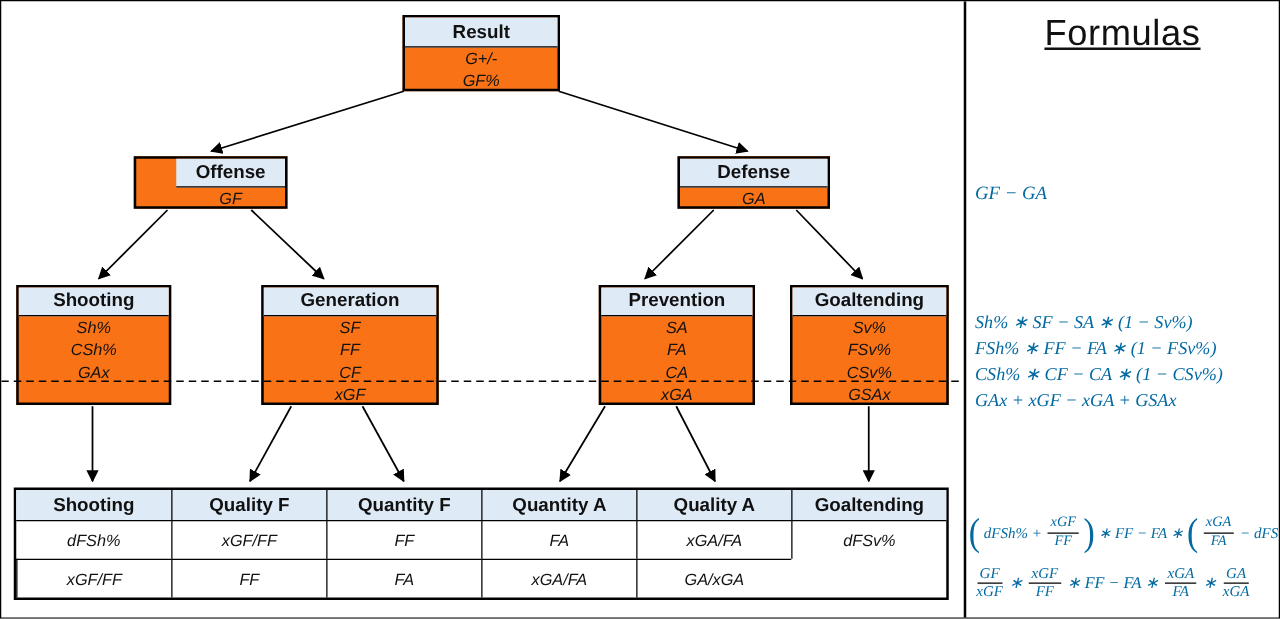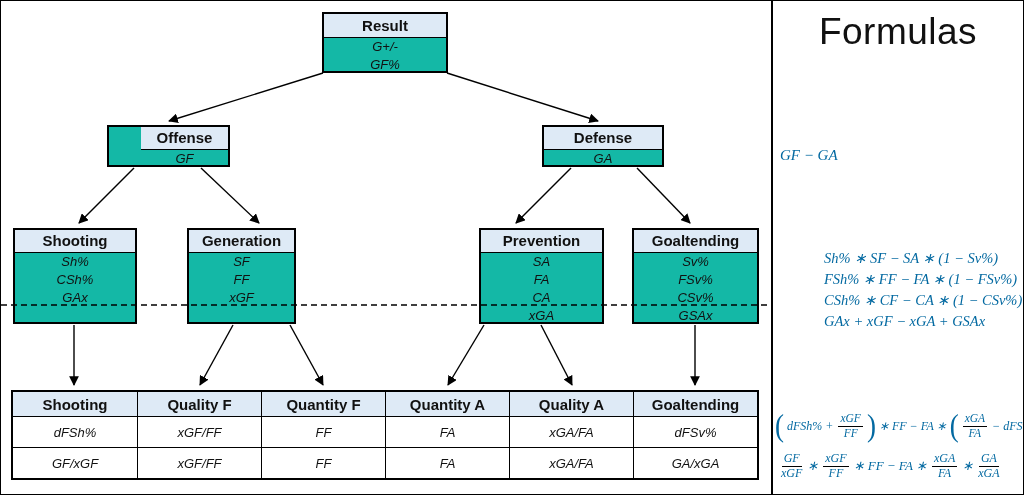--- a/index.html
+++ b/index.html
@@ -2,51 +2,51 @@
 <html><head>
 <meta charset="utf-8">
 <style>
   html,body{margin:0;padding:0;background:#fff;}
   .stage{position:relative;width:1024px;height:495px;background:#fff;border:1px solid #000;
          box-sizing:border-box;overflow:hidden;font-family:"Liberation Sans",sans-serif;color:#111;}
   .overlay{position:absolute;left:0;top:0;width:1024px;height:495px;z-index:5;pointer-events:none;}
   .divider{position:absolute;left:770px;top:0;width:2px;height:495px;background:#000;z-index:6;}
 
   
-  .node{position:absolute;border:2px solid #000;background:#14b8a6;text-align:center;z-index:2;box-sizing:border-box;}
+  .node{position:absolute;border:2px solid #000;background:#f97316;text-align:center;z-index:2;box-sizing:border-box;}
   .node-h{background:#deeaf6;border-bottom:1.5px solid #000;font-weight:bold;font-size:15px;line-height:22px;}
   .node-r{font-style:italic;font-size:13px;}
   .n-result{left:321px;top:11px;width:126px;height:61px;}
   .n-result .node-h{line-height:23px;}
   .n-result .node-r{line-height:17.5px;}
   .n-offense{left:106px;top:124px;width:123px;height:42px;padding-left:32px;}
   .n-defense{left:541px;top:124px;width:122px;height:42px;}
   .n-offense .node-r,.n-defense .node-r{line-height:17px;}
   .tier3{top:227px;height:96px;}
   .tier3 .node-r{line-height:18px;height:18px;}
   .n-shooting{left:12px;width:124px;}
-  .n-generation{left:186px;width:109px;}
+  .n-generation{left:208px;width:142px;}
   .n-prevention{left:447px;width:125px;margin-left:31px;}
   .n-goaltending{left:631px;width:127px;}
 
   
   .btable{position:absolute;left:10px;top:389px;width:748px;height:90px;border:2px solid #000;
           display:grid;grid-template-columns:repeat(6,1fr);grid-template-rows:24px 1fr 1fr;
           background:#fff;z-index:2;box-sizing:border-box;}
   .cell{border-left:1.5px solid #000;border-top:1.5px solid #000;display:flex;align-items:center;justify-content:center;}
   .cell.c0{border-left:none;}
   .cell.hdr{border-top:none;background:#deeaf6;font-weight:bold;font-size:15px;}
   .cell.bod{font-style:italic;font-size:13px;}
 
   
-  .f-title{position:absolute;left:772px;top:10px;width:250px;text-align:center;font-size:37px;
-           z-index:3;letter-spacing:.5px;}
+  .f-title{position:absolute;left:772px;top:10px;width:250px;text-align:center;font-size:29px;
+           text-decoration:underline;z-index:3;letter-spacing:.5px;}
   .math{font-family:Liberation Serif, serif;font-style:italic;z-index:3;position:absolute;color:#0369a1;}
   .f-result{left:779px;top:146px;font-size:15px;}
-  .f-mid{left:779px;top:247px;font-size:14.5px;line-height:21px;white-space:nowrap;margin-left:44px;}
+  .f-mid{left:779px;top:247px;font-size:14.5px;line-height:21px;white-space:nowrap;}
   .f-row1{left:773px;top:400px;width:250px;height:50px;display:flex;align-items:center;font-size:12px;white-space:nowrap;}
   .f-row2{left:777px;top:446px;width:246px;height:38px;display:flex;align-items:center;font-size:13px;white-space:nowrap;}
   .frac{display:inline-flex;flex-direction:column;align-items:center;line-height:1.15;margin:0 3px;}
   .frac .fn{border-bottom:1.2px solid #000;padding:0 2px;}
   .f-row1 .frac{font-size:11.5px;}
   .f-row2 .frac{font-size:12px;}
   .bigp{font-style:normal;font-size:27px;line-height:1;transform:scaleY(1.15);font-weight:300;margin:0 1px;}
   .mtok{margin:0 2px;}
 </style>
 </head>
@@ -97,20 +97,21 @@
   <div class="node tier3 n-shooting">
     <div class="node-h">Shooting</div>
     <div class="node-r">Sh%</div>
     <div class="node-r">CSh%</div>
     <div class="node-r">GAx</div>
   </div>
   <div class="node tier3 n-generation">
     <div class="node-h">Generation</div>
     <div class="node-r">SF</div>
     <div class="node-r">FF</div>
+    <div class="node-r">CF</div>
     <div class="node-r">xGF</div>
   </div>
   <div class="node tier3 n-prevention">
     <div class="node-h">Prevention</div>
     <div class="node-r">SA</div>
     <div class="node-r">FA</div>
     <div class="node-r">CA</div>
     <div class="node-r">xGA</div>
   </div>
   <div class="node tier3 n-goaltending">
@@ -129,21 +130,20 @@
     <div class="cell hdr">Quality A</div>
     <div class="cell hdr">Goaltending</div>
 
     <div class="cell bod c0">dFSh%</div>
     <div class="cell bod">xGF/FF</div>
     <div class="cell bod">FF</div>
     <div class="cell bod">FA</div>
     <div class="cell bod">xGA/FA</div>
     <div class="cell bod">dFSv%</div>
 
-    <div class="cell bod c0">GF/xGF</div>
     <div class="cell bod">xGF/FF</div>
     <div class="cell bod">FF</div>
     <div class="cell bod">FA</div>
     <div class="cell bod">xGA/FA</div>
     <div class="cell bod">GA/xGA</div>
   </div>
 
   <div class="f-title">Formulas</div>
 
   <div class="math f-result">GF − GA</div>

